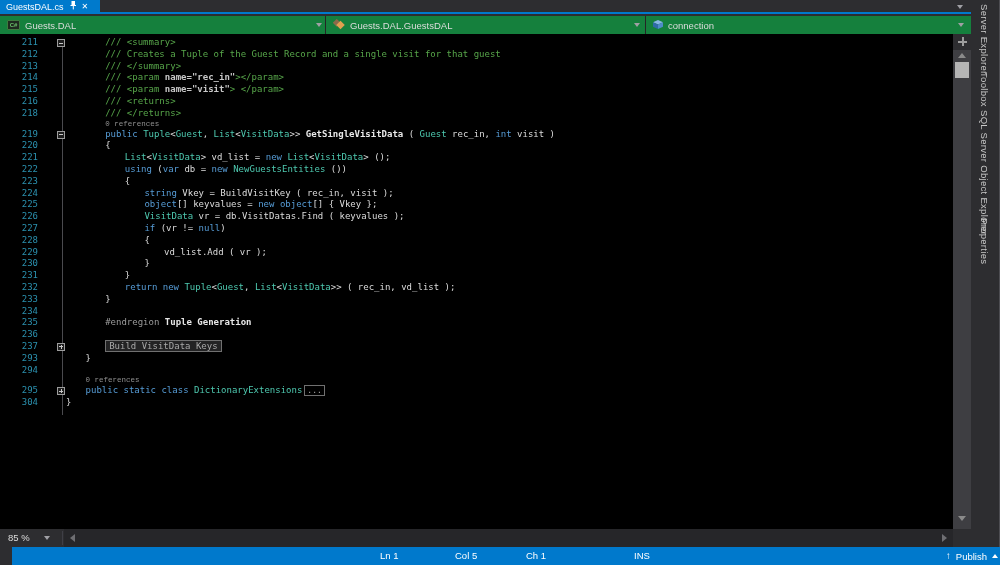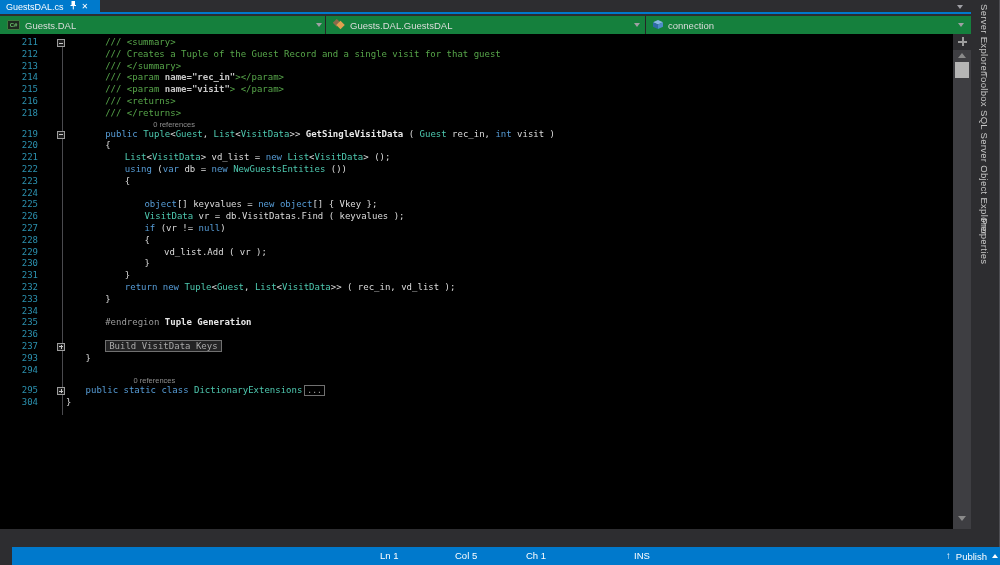--- a/index.html
+++ b/index.html
@@ -22,21 +22,21 @@
     color:#dcdcdc; font-size:9.5px; border-right:1px solid #252526; }
   .combo .caret { position:absolute; top:7px; }
   .tri-dn { width:0; height:0; border-left:3px solid transparent; border-right:3px solid transparent; border-top:4px solid #a0a0a5; }
   .csproj-icon { width:13px; height:10px; border:1px solid #3e7b3e; background:#1f2a1f; color:#6abf6a;
     font-size:6px; font-weight:bold; line-height:8px; text-align:center; border-radius:1px; }
   
   #editor { position:absolute; left:0; top:34px; width:953px; height:495px; background:#000000; overflow:hidden; }
   #outline-line { position:absolute; left:62px; top:5px; width:1px; height:376px; background:#4a4a4e; }
   #code-rows { position:absolute; left:0; top:3px; width:100%; }
   .crow { display:flex; height:11.8px; line-height:11.8px; font-family:"DejaVu Sans Mono", monospace; font-size:9px; white-space:pre; }
-  .crow.lens { height:9px; line-height:9px; font-family:Liberation Sans, sans-serif; font-size:7.5px; color:#8f8f8f;padding-left:48px; }
+  .crow.lens { height:9px; line-height:9px; font-family:Liberation Mono, monospace; font-size:7.5px; color:#8f8f8f; }
   .ln { flex:none; width:38px; text-align:right; color:#2b91af; }
   .foldcell { flex:none; width:28px; position:relative; }
   .codetext { flex:none; }
   .foldbox { position:absolute; left:19px; top:2px; width:8px; height:8px; border:1px solid #9d9d9d; background:#1e1e1e; cursor:pointer; }
   .foldbox::before { content:""; position:absolute; left:1px; right:1px; top:2.5px; height:1px; background:#c8c8c8; }
   .foldbox.plus::after { content:""; position:absolute; top:1px; bottom:1px; left:2.5px; width:1px; background:#c8c8c8; }
   .sg-k { color:#569cd6; }
   .sg-t { color:#4ec9b0; }
   .sg-c { color:#57a64a; }
   .sg-ca { color:#c8c8c8; font-weight:bold; }
@@ -137,21 +137,21 @@
         <div class="crow"><span class="ln">214</span><span class="foldcell"></span><span class="codetext" style="padding-left: 39.2px;"><span class="sg-c">/// &lt;param </span><span class="sg-ca">name="rec_in"</span><span class="sg-c">&gt;&lt;/param&gt;</span></span></div>
         <div class="crow"><span class="ln">215</span><span class="foldcell"></span><span class="codetext" style="padding-left: 39.2px;"><span class="sg-c">/// &lt;param </span><span class="sg-ca">name="visit"</span><span class="sg-c">&gt; &lt;/param&gt;</span></span></div>
         <div class="crow"><span class="ln">216</span><span class="foldcell"></span><span class="codetext" style="padding-left: 39.2px;"><span class="sg-c">/// &lt;returns&gt;</span></span></div>
         <div class="crow"><span class="ln">218</span><span class="foldcell"></span><span class="codetext" style="padding-left: 39.2px;"><span class="sg-c">/// &lt;/returns&gt;</span></span></div>
         <div class="crow lens"><span class="ln"></span><span class="foldcell"></span><span class="codetext" style="padding-left: 39.2px;">0 references</span></div>
         <div class="crow"><span class="ln">219</span><span class="foldcell"><span class="foldbox"></span></span><span class="codetext" style="padding-left: 39.2px;"><span class="sg-k">public </span><span class="sg-t">Tuple</span><span class="sg-d">&lt;</span><span class="sg-t">Guest</span><span class="sg-d">, </span><span class="sg-t">List</span><span class="sg-d">&lt;</span><span class="sg-t">VisitData</span><span class="sg-d">&gt;&gt; </span><span class="sg-b">GetSingleVisitData</span><span class="sg-d"> ( </span><span class="sg-t">Guest</span><span class="sg-d"> rec_in, </span><span class="sg-k">int</span><span class="sg-d"> visit )</span></span></div>
         <div class="crow"><span class="ln">220</span><span class="foldcell"></span><span class="codetext" style="padding-left: 39.2px;"><span class="sg-d">{</span></span></div>
         <div class="crow"><span class="ln">221</span><span class="foldcell"></span><span class="codetext" style="padding-left: 58.8px;"><span class="sg-t">List</span><span class="sg-d">&lt;</span><span class="sg-t">VisitData</span><span class="sg-d">&gt; vd_list = </span><span class="sg-k">new</span><span class="sg-d"> </span><span class="sg-t">List</span><span class="sg-d">&lt;</span><span class="sg-t">VisitData</span><span class="sg-d">&gt; ();</span></span></div>
         <div class="crow"><span class="ln">222</span><span class="foldcell"></span><span class="codetext" style="padding-left: 58.8px;"><span class="sg-k">using</span><span class="sg-d"> (</span><span class="sg-k">var</span><span class="sg-d"> db = </span><span class="sg-k">new</span><span class="sg-d"> </span><span class="sg-t">NewGuestsEntities</span><span class="sg-d"> ())</span></span></div>
         <div class="crow"><span class="ln">223</span><span class="foldcell"></span><span class="codetext" style="padding-left: 58.8px;"><span class="sg-d">{</span></span></div>
-        <div class="crow"><span class="ln">224</span><span class="foldcell"></span></div>
+        <div class="crow"><span class="ln">224</span><span class="foldcell"></span><span class="codetext" style="padding-left: 78.4px;"><span class="sg-k">string</span><span class="sg-d"> Vkey = BuildVisitKey ( rec_in, visit );</span></span></div>
         <div class="crow"><span class="ln">225</span><span class="foldcell"></span><span class="codetext" style="padding-left: 78.4px;"><span class="sg-k">object</span><span class="sg-d">[] keyvalues = </span><span class="sg-k">new</span><span class="sg-d"> </span><span class="sg-k">object</span><span class="sg-d">[] { Vkey };</span></span></div>
         <div class="crow"><span class="ln">226</span><span class="foldcell"></span><span class="codetext" style="padding-left: 78.4px;"><span class="sg-t">VisitData</span><span class="sg-d"> vr = db.VisitDatas.Find ( keyvalues );</span></span></div>
         <div class="crow"><span class="ln">227</span><span class="foldcell"></span><span class="codetext" style="padding-left: 78.4px;"><span class="sg-k">if</span><span class="sg-d"> (vr != </span><span class="sg-k">null</span><span class="sg-d">)</span></span></div>
         <div class="crow"><span class="ln">228</span><span class="foldcell"></span><span class="codetext" style="padding-left: 78.4px;"><span class="sg-d">{</span></span></div>
         <div class="crow"><span class="ln">229</span><span class="foldcell"></span><span class="codetext" style="padding-left: 98px;"><span class="sg-d">vd_list.Add ( vr );</span></span></div>
         <div class="crow"><span class="ln">230</span><span class="foldcell"></span><span class="codetext" style="padding-left: 78.4px;"><span class="sg-d">}</span></span></div>
         <div class="crow"><span class="ln">231</span><span class="foldcell"></span><span class="codetext" style="padding-left: 58.8px;"><span class="sg-d">}</span></span></div>
         <div class="crow"><span class="ln">232</span><span class="foldcell"></span><span class="codetext" style="padding-left: 58.8px;"><span class="sg-k">return</span><span class="sg-d"> </span><span class="sg-k">new</span><span class="sg-d"> </span><span class="sg-t">Tuple</span><span class="sg-d">&lt;</span><span class="sg-t">Guest</span><span class="sg-d">, </span><span class="sg-t">List</span><span class="sg-d">&lt;</span><span class="sg-t">VisitData</span><span class="sg-d">&gt;&gt; ( rec_in, vd_list );</span></span></div>
         <div class="crow"><span class="ln">233</span><span class="foldcell"></span><span class="codetext" style="padding-left: 39.2px;"><span class="sg-d">}</span></span></div>
         <div class="crow"><span class="ln">234</span><span class="foldcell"></span><span class="codetext" style="padding-left: 39.2px;"></span></div>
@@ -168,20 +168,31 @@
 
   <div id="vscroll">
     <div id="vsplit">
         <span class="cross"></span>
       </div>
     <div id="vs-up" class="tri-up-sb"></div>
     <div id="vs-thumb"></div>
     <div id="vs-down" class="tri-dn-sb"></div>
   </div>
 
+  <div id="scrollrow">
+    <div id="zoom-combo">
+      <span>85 %</span>
+      <span class="caret tri-dn"></span>
+    </div>
+    <div id="hs-divider"></div>
+    <div id="hs-track">
+      <div id="hs-left" class="tri-left"></div>
+      <div id="hs-right" class="tri-right"></div>
+    </div>
+  </div>
 
   <div id="rightstrip">
     <div class="side-tab" style="top:4px;">Server Explorer</div>
     <div class="side-tab" style="top:72px;">Toolbox</div>
     <div class="side-tab" style="top:110px;">SQL Server Object Explorer</div>
     <div class="side-tab" style="top:218px;">Properties</div>
   </div>
 
   <div id="statusbar">
     <span class="sb-item" style="left:368px;">Ln 1</span>

